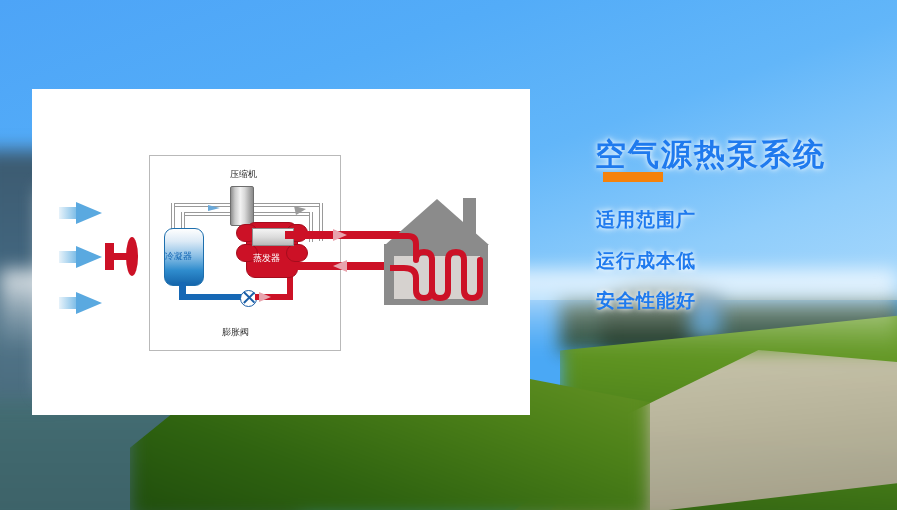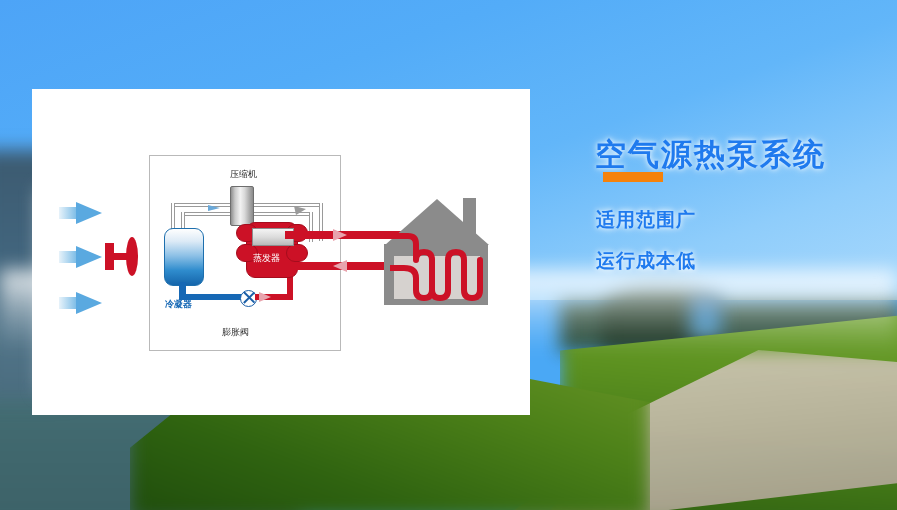--- a/index.html
+++ b/index.html
@@ -110,21 +110,21 @@
   
   .schem{
     position:absolute;left:149px;top:155px;width:190px;height:194px;
     border:1px solid #b9b9b9;background:#fff;
   }
   .lbl{
     position:absolute;font-size:9px;color:#2a2a2a;white-space:nowrap;
     font-family:"DejaVu Sans","Liberation Sans",sans-serif;
   }
   .lbl-white{color:#ffffff;font-weight:normal;}
-  .lbl-blue{color:#1668b5;font-weight:bold;margin-top:48px;}
+  .lbl-blue{color:#1668b5;font-weight:normal;}
 
   .pipe-gray{position:absolute;background:#ffffff;border:1px solid #9a9a9a;}
   .comp{
     position:absolute;
     background:linear-gradient(90deg,#8f8f8f 0%,#c9c9c9 18%,#f2f2f2 42%,#d9d9d9 62%,#a8a8a8 85%,#8a8a8a 100%);
     border:1px solid #6e6e6e;border-radius:2px;
   }
   .cond{
     position:absolute;
     background:linear-gradient(180deg,#fefefe 0%,#dceaf6 22%,#8cc0e6 48%,#2f8ccd 74%,#1565ab 100%);
@@ -291,14 +291,15 @@
                Q 58 24 66 24 Q 74 24 74 32 L 74 62 Q 74 70 82 70 Q 90 70 90 62 L 90 32" fill="none" stroke="#cc1126" stroke-width="6" stroke-linecap="round"></path>
       <path d="M 0 40 L 14 40 Q 26 40 26 50 L 26 62 Q 26 70 34 70 Q 42 70 42 62 L 42 32" fill="none" stroke="#cc1126" stroke-width="6" stroke-linecap="round"></path>
     </svg>
   </div>
 
   <div class="title">空气源热泵系统</div>
   <div class="rule"></div>
 
   <div class="bullet" style="top:207px;">适用范围广</div>
   <div class="bullet" style="top:248px;">运行成本低</div>
+  <div class="bullet" style="top:288px;">安全性能好</div>
 
 </div>
 
 </body></html>

